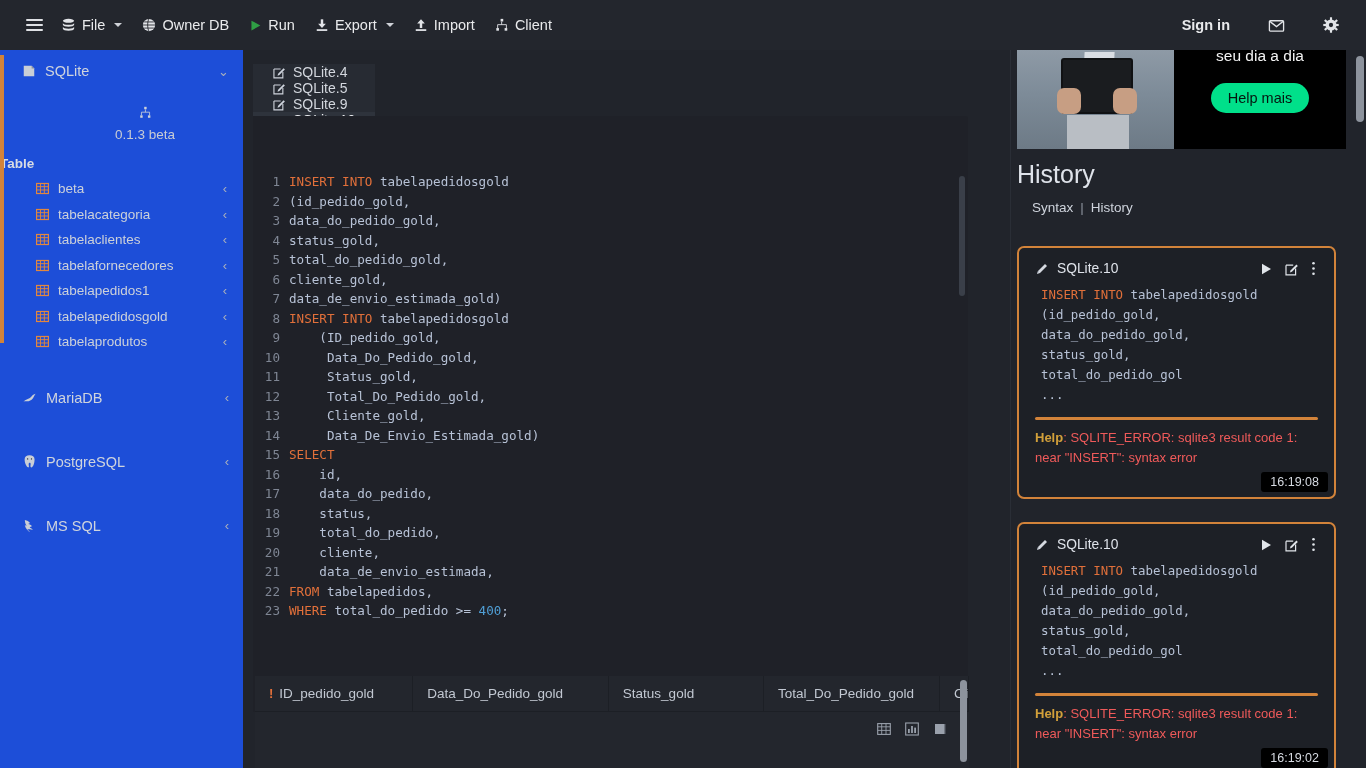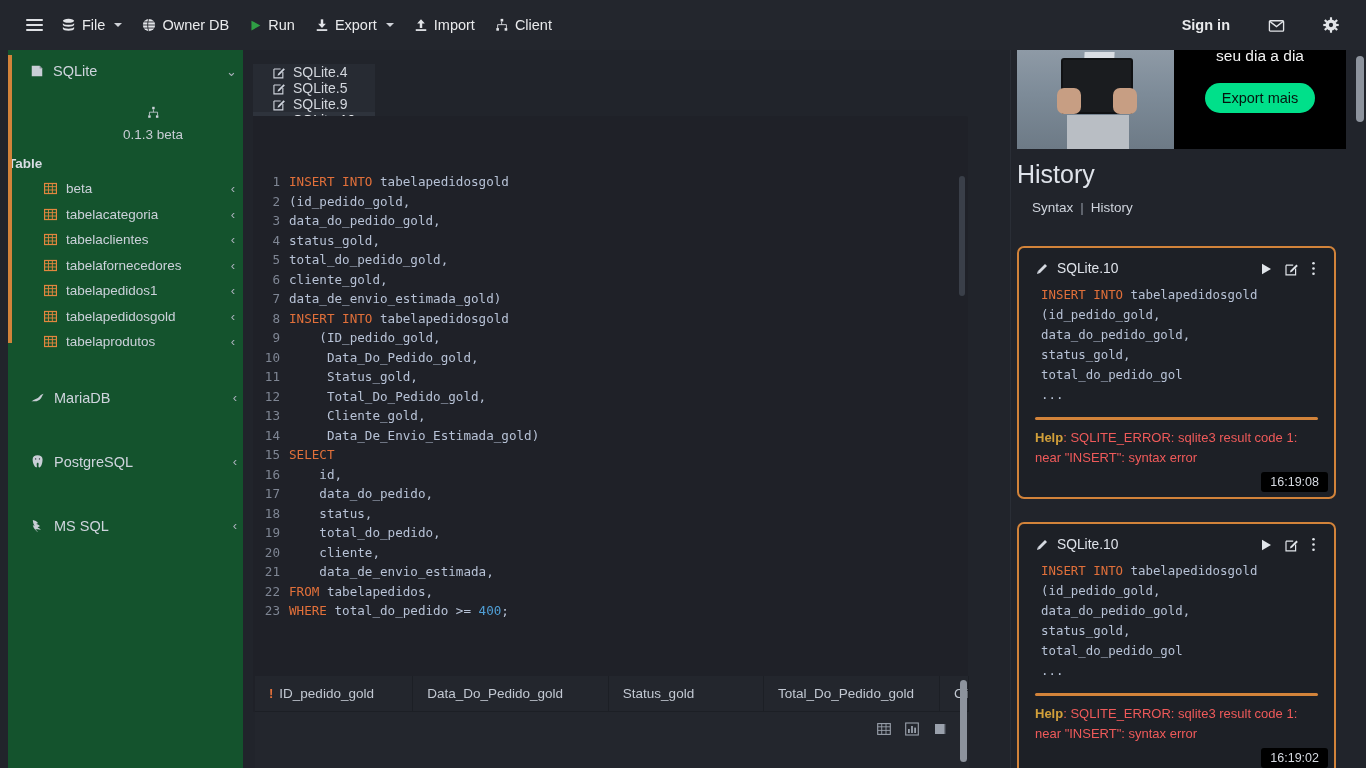--- a/index.html
+++ b/index.html
@@ -30,22 +30,22 @@
   .ham-lines i { display: block; height: 2px; background: #dfe1e5; border-radius: 1px; }
   .caret { width: 0; height: 0; border-left: 4px solid transparent; border-right: 4px solid transparent;
            border-top: 4px solid #cfd2d8; margin-left: 3px; }
   .tb-spacer { flex: 1; }
   .tb-right { display: flex; align-items: center; gap: 20px; margin-right: 18px; }
   .tb-right .tb-item { padding: 6px 9px; }
   .icon-svg { display: inline-block; vertical-align: middle; line-height: 0; }
 
   
   #sidebar {
-    position: absolute; left: 8px; top: 50px; width: 243px; height: 718px;
-    background: #14532d;
+    position: absolute; left: 0; top: 50px; width: 243px; height: 718px;
+    background: #1d4ed8;
     overflow: hidden;
   }
   #sidebar-accent {
     position: absolute; left: 0; top: 5px; width: 4px; height: 288px;
     background: #d2833a;
   }
   .db-group { }
   .db-head {
     display: flex; align-items: center; gap: 9px;
     padding: 0 14px 0 22px; height: 42px; cursor: pointer;
@@ -631,21 +631,21 @@
     <div id="ad-photo">
       <div class="suit"></div>
       <div class="shirt"></div>
       <div class="pants"></div>
       <div class="tablet"></div>
       <div class="hand-l"></div>
       <div class="hand-r"></div>
     </div>
     <div id="ad-text">
       <div id="ad-headline">seu dia a dia</div>
-      <div id="ad-cta">Export mais</div>
+      <div id="ad-cta">Help mais</div>
     </div>
   </div>
 
   <div id="hist-title">History</div>
 
   <div id="hist-links">
     <a>Syntax</a><span class="sep">|</span><a>History</a>
   </div>
 
   <div class="hcard" style="top:196px; height:253px;">

